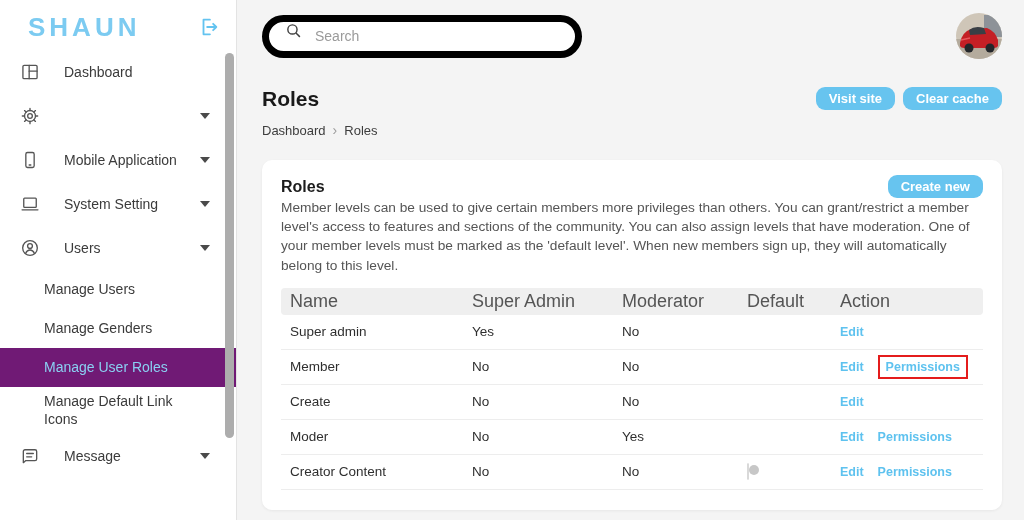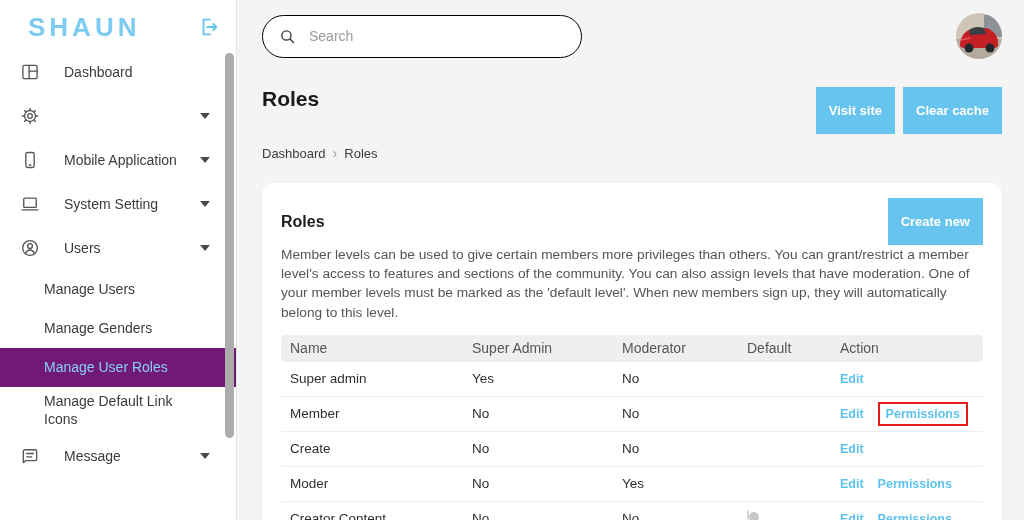--- a/index.html
+++ b/index.html
@@ -22,48 +22,48 @@
            border-top:6px solid #4a4a4a; margin-left:auto; }
   .sub-item { display:flex; align-items:center; min-height:39px; padding:6px 30px 6px 44px;
               font-size:14px; color:#3b3b3b; cursor:pointer; line-height:1.25; }
   .sub-item.active { background:#701a75; color:#8ad0f2; }
   .scroll-thumb { position:absolute; top:53px; left:225px; width:9px; height:385px;
                   background:#adadad; border-radius:5px; }
 
   
   .main { flex:1; padding:0 22px 0 25px; position:relative; }
   .topbar { display:flex; align-items:center; justify-content:space-between; margin-top:13px; }
-  .search-pill { width:320px; height:43px; background:#fff; border:1px solid #000000; border-radius:22px;
-                 display:flex; align-items:center; padding:0 16px; }
+  .search-pill { width:320px; height:43px; background:#fff; border:7px solid #000000; border-radius:22px;
+                 display:flex; padding:0 16px; }
   .search-pill svg { width:17px; height:17px; stroke:#3f3f3f; fill:none; stroke-width:2; margin-right:13px; }
   .search-pill input { border:none; outline:none; font-size:14px; color:#333; width:230px;
                        font-family:"Liberation Sans", sans-serif; background:transparent; }
   .search-pill input::placeholder { color:#9a9a9a; }
   .avatar { width:46px; height:46px; border-radius:50%; overflow:hidden; cursor:pointer; }
 
   .page-head { display:flex; align-items:flex-start; justify-content:space-between; margin-top:28px; }
   .page-title { font-size:21px; font-weight:bold; color:#191919; }
   .head-btns { display:flex; gap:8px; }
   .btn { background:#67c4ef; color:#fff; font-weight:bold; font-size:13px; border:none;
-         border-radius:0; padding:16px 13px; cursor:pointer; font-family:"Liberation Sans", sans-serif; }
+         border-radius:9px; padding:4px 13px; cursor:pointer; font-family:"Liberation Sans", sans-serif; }
   .breadcrumb { margin-top:11px; font-size:13px; color:#3d3d3d; display:flex; align-items:center; gap:7px; }
   .breadcrumb .sep { color:#9c9c9c; font-size:14px; }
   .breadcrumb a { color:#3d3d3d; text-decoration:none; cursor:pointer; }
 
   
   .card { background:#fff; border-radius:10px; margin-top:22px; padding:15px 19px 20px;
           box-shadow:0 1px 3px rgba(0,0,0,0.06); }
   .card-head { display:flex; align-items:center; justify-content:space-between; }
   .card-title { font-size:16px; font-weight:bold; color:#1c1c1c; }
   .card-desc { margin-top:0; font-size:13.7px; color:#555; line-height:1.4; }
 
   .table { margin-top:13px; }
   .t-head, .t-row { display:grid; grid-template-columns:182px 150px 125px 93px 1fr;
                     align-items:center; padding-left:9px; }
-  .t-head { height:27px; background:#efefef; border-radius:4px; font-size:14px; color:#555; }
+  .t-head { height:27px; background:#efefef; border-radius:4px; font-size:18px; color:#555; }
   .t-row { height:35px; border-bottom:1px solid #ededed; font-size:13.5px; color:#2f2f2f; }
   .actions { display:flex; align-items:center; gap:14px; }
   .action-link { color:#5ec2ef; font-weight:bold; font-size:12.5px; text-decoration:none; cursor:pointer; }
   .annotation-box { border:2px solid #e41c1c; padding:3px 6px; display:inline-flex; margin:-3px 0; }
 
   .toggle { position:relative; cursor:pointer; }
   .toggle.on { width:31px; height:16px; border-radius:8px; background:#7bccf2; }
   .toggle.on::after { content:''; position:absolute; top:2px; right:2px; width:12px; height:12px;
                       border-radius:50%; background:#fff; }
   .toggle.off { width:28px; height:14px; border-radius:7px; background:#fcfcfc; border:1px solid #d9d9d9; }

